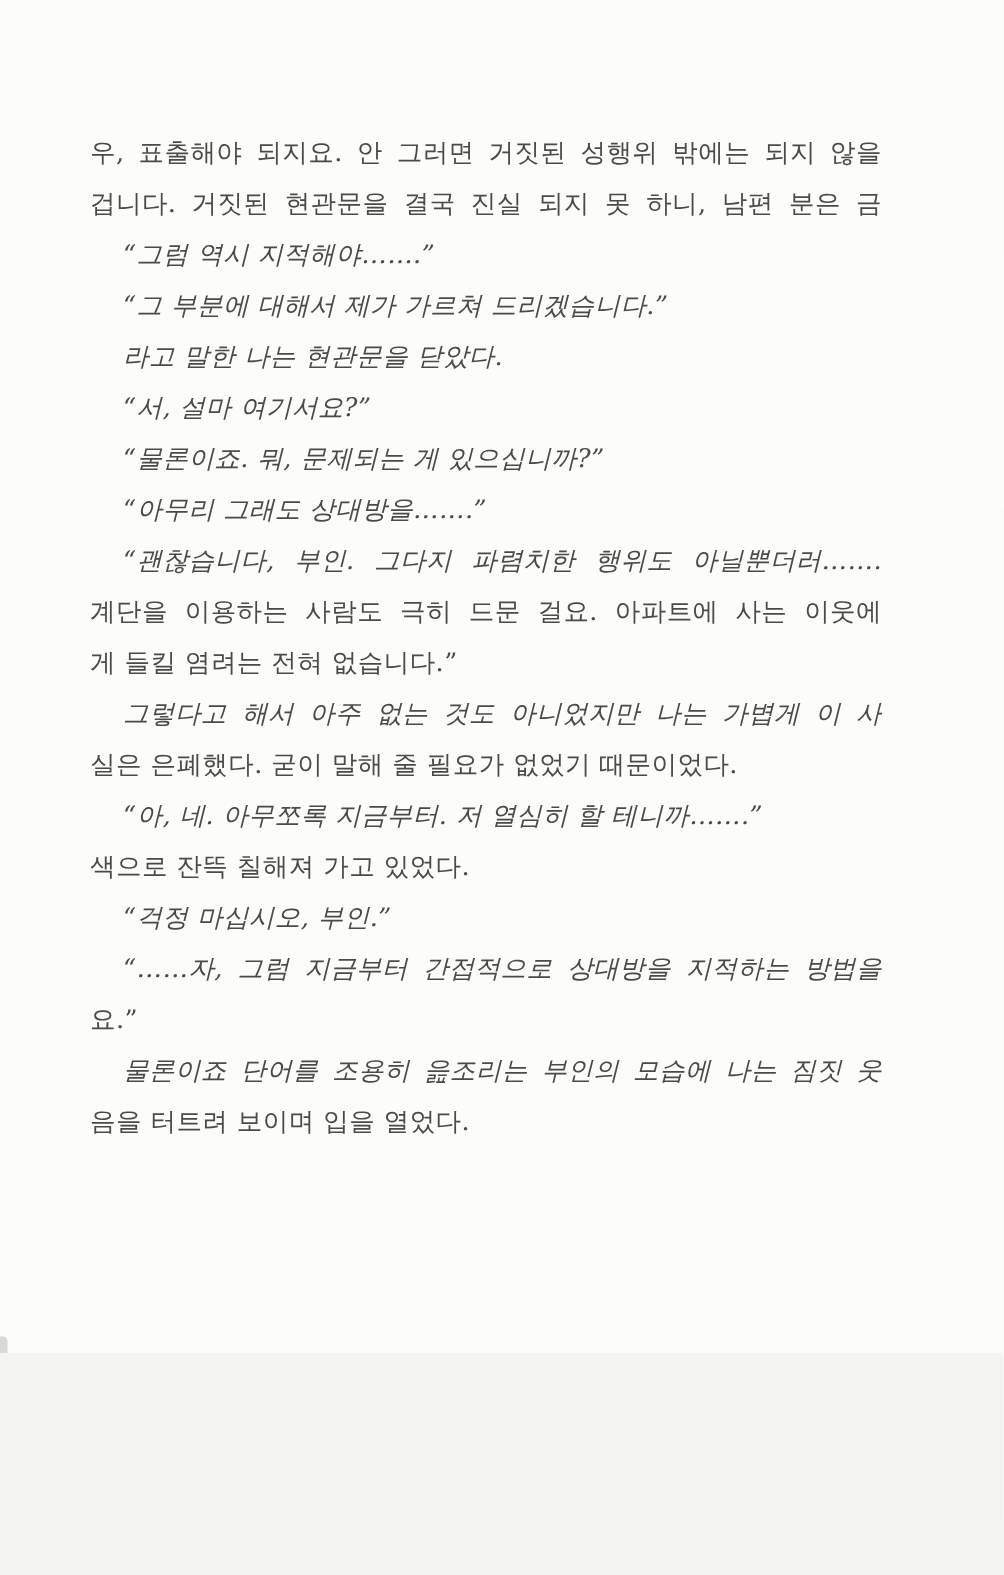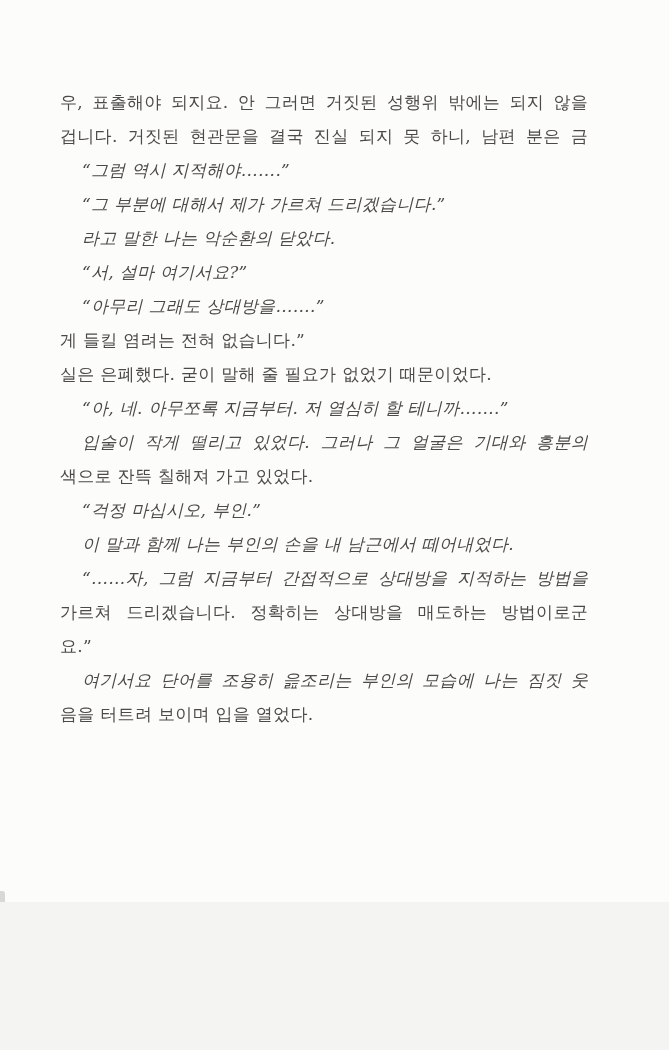--- a/index.html
+++ b/index.html
@@ -84,34 +84,35 @@
 </head>
 <body>
 
 <div class="page">
 
   <div class="text-block">
       <div class="line justify">우, 표출해야 되지요. 안 그러면 거짓된 성행위 밖에는 되지 않을</div>
       <div class="line justify">겁니다. 거짓된 현관문을 결국 진실 되지 못 하니, 남편 분은 금</div>
       <div class="line indent">“그럼 역시 지적해야…….”</div>
       <div class="line indent">“그 부분에 대해서 제가 가르쳐 드리겠습니다.”</div>
-      <div class="line indent">라고 말한 나는 악순환의 닫았다.</div>
+      <div class="line indent">라고 말한 나는 현관문을 닫았다.</div>
       <div class="line indent">“서, 설마 여기서요?”</div>
+      <div class="line indent">“물론이죠. 뭐, 문제되는 게 있으십니까?”</div>
       <div class="line indent">“아무리 그래도 상대방을…….”</div>
+      <div class="line indent justify">“괜찮습니다, 부인. 그다지 파렴치한 행위도 아닐뿐더러…….</div>
+      <div class="line justify">계단을 이용하는 사람도 극히 드문 걸요. 아파트에 사는 이웃에</div>
       <div class="line">게 들킬 염려는 전혀 없습니다.”</div>
+      <div class="line indent justify">그렇다고 해서 아주 없는 것도 아니었지만 나는 가볍게 이 사</div>
       <div class="line">실은 은폐했다. 굳이 말해 줄 필요가 없었기 때문이었다.</div>
       <div class="line indent">“아, 네. 아무쪼록 지금부터. 저 열심히 할 테니까…….”</div>
-      <div class="line indent justify">입술이 작게 떨리고 있었다. 그러나 그 얼굴은 기대와 흥분의</div>
       <div class="line">색으로 잔뜩 칠해져 가고 있었다.</div>
       <div class="line indent">“걱정 마십시오, 부인.”</div>
-      <div class="line indent">이 말과 함께 나는 부인의 손을 내 남근에서 떼어내었다.</div>
       <div class="line indent justify">“……자, 그럼 지금부터 간접적으로 상대방을 지적하는 방법을</div>
-      <div class="line justify">가르쳐 드리겠습니다. 정확히는 상대방을 매도하는 방법이로군</div>
       <div class="line">요.”</div>
-      <div class="line indent justify">여기서요 단어를 조용히 읊조리는 부인의 모습에 나는 짐짓 웃</div>
+      <div class="line indent justify">물론이죠 단어를 조용히 읊조리는 부인의 모습에 나는 짐짓 웃</div>
       <div class="line">음을 터트려 보이며 입을 열었다.</div>
     </div>
 
   <div class="footer">
     <span class="title">이웃집의 그녀</span><span class="sep">•</span><span class="pagenum">127</span>
   </div>
 
   <div class="scan-artifact"></div>
 
 </div>

